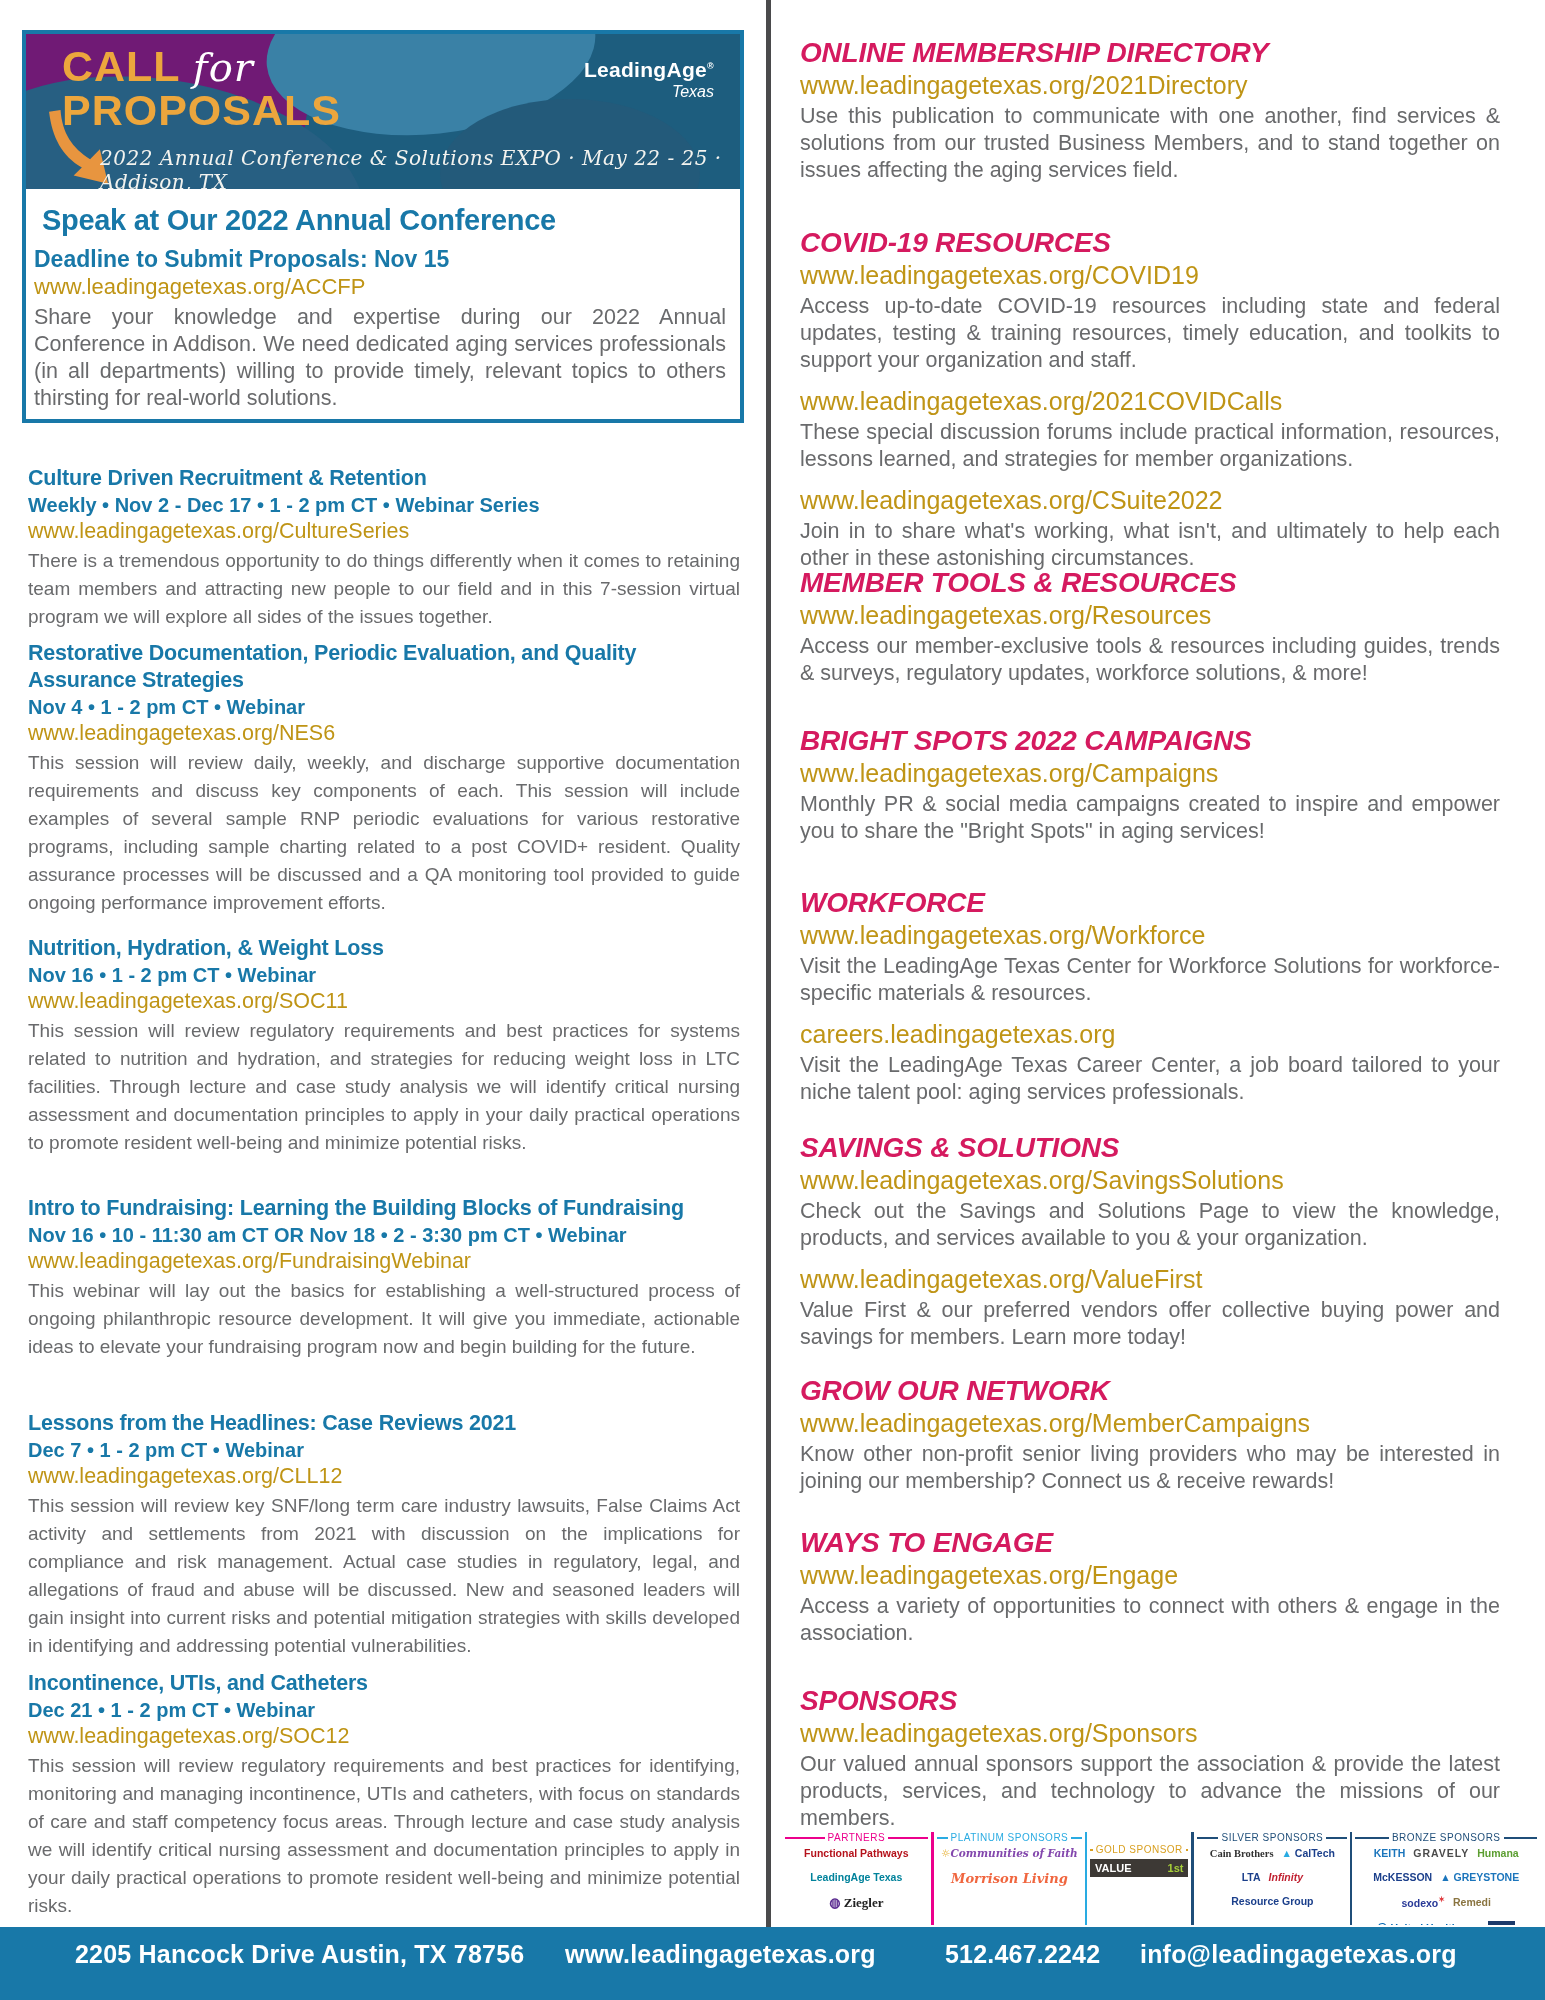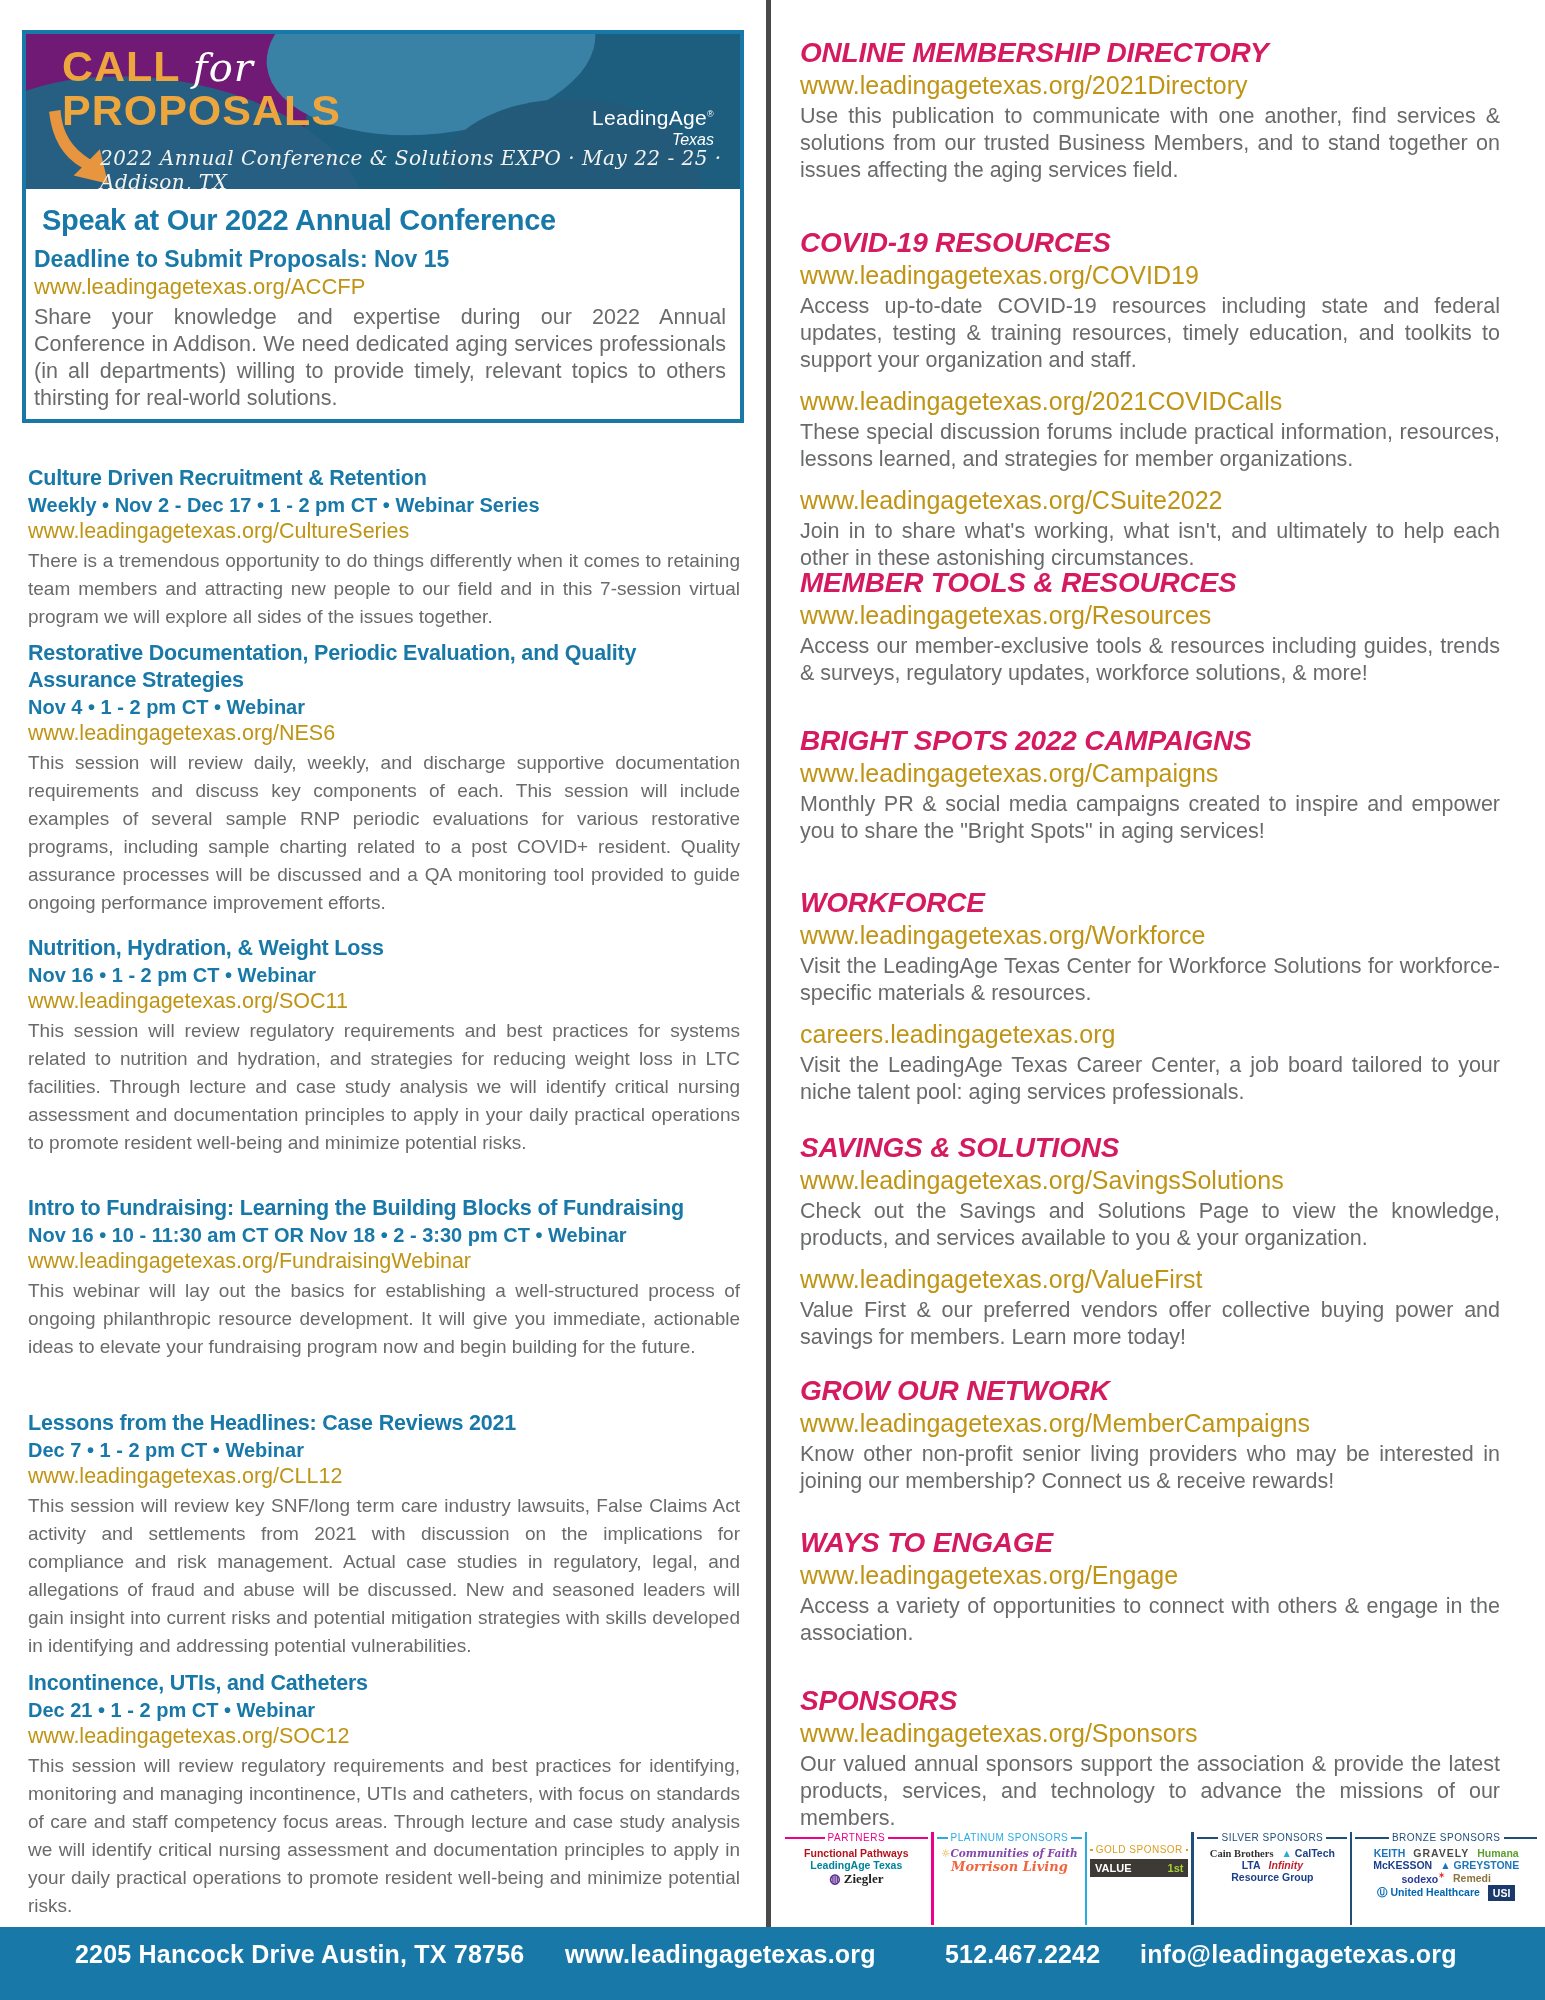--- a/index.html
+++ b/index.html
@@ -16,21 +16,21 @@
   .b2{width:420px;height:230px;background:#275f82;left:-80px;bottom:-120px;transform:rotate(8deg);}
   .b3{width:330px;height:170px;background:#3a81a6;left:240px;top:-70px;transform:rotate(-6deg);}
   .b4{width:260px;height:150px;background:#235a7a;right:40px;bottom:-60px;}
   .banner-line1{position:absolute;left:36px;top:8px;font-size:43px;font-weight:bold;color:#eca63d;letter-spacing:1px;}
   .banner-line1 .for{font-family:"DejaVu Serif",serif;font-style:italic;font-weight:normal;color:#ffffff;font-size:40px;}
   .banner-line2{position:absolute;left:36px;top:52px;font-size:43px;font-weight:bold;color:#eca63d;letter-spacing:1px;}
   .arrow-svg{position:absolute;left:0px;top:76px;width:92px;height:82px;}
   .tagline{position:absolute;left:74px;top:112px;width:630px;font-family:"DejaVu Serif",serif;
            font-style:italic;color:#f3f3ef;font-size:20px;letter-spacing:.5px;}
   .la-logo{position:absolute;right:26px;top:24px;text-align:right;color:#ffffff;}
-  .la-top{font-size:21px;font-weight:normal;letter-spacing:.3px;margin-top:48px;}
+  .la-top{font-size:21px;font-weight:bold;letter-spacing:.3px;}
   .la-top sup{font-size:9px;}
   .la-bottom{font-size:16px;font-style:italic;margin-top:1px;}
   
   .box-text{position:absolute;left:8px;top:162px;width:692px;}
   .box-title{margin:8px;color:#1878a8;font-size:29px;font-weight:bold;line-height:33px;letter-spacing:-.3px;}
   .box-deadline{margin:0;color:#1878a8;font-size:23px;font-weight:bold;line-height:28px;}
   .url{display:block;color:#bf9415;text-decoration:none;}
   .box-url{font-size:22px;line-height:28px;margin-bottom:3px;}
   .box-body{margin:0;color:#696a6c;font-size:21.5px;line-height:27px;text-align:justify;}
   
@@ -53,21 +53,21 @@
   .sg-gold{width:14%;border-left:2px solid #29abe2;}
   .sg-silver{width:21%;border-left:3px solid #1f4e79;}
   .sg-bronze{width:25%;border-left:2px solid #1f4e79;}
   .slabel{display:flex;align-items:center;gap:3px;font-size:10px;font-weight:normal;letter-spacing:.5px;white-space:nowrap;}
   .slabel:before,.slabel:after{content:"";flex:1;height:2px;background:currentColor;}
   .sg-partners .slabel{color:#ec008c;}
   .sg-platinum .slabel{color:#29abe2;}
   .sg-gold .slabel{color:#d9a021;margin-top:12px;}
   .sg-silver .slabel{color:#1f4e79;}
   .sg-bronze .slabel{color:#1f4e79;}
-  .logos{display:flex;flex-wrap:wrap;justify-content:center;align-items:center;gap:0 8px;margin-top:4px;}
+  .logos{display:flex;flex-wrap:wrap;justify-content:center;align-items:center;gap:12px 8px;margin-top:4px;}
   .chip{font-size:10.5px;font-weight:bold;color:#555;white-space:nowrap;}
   .c-funcpath{color:#b5121b;}
   .c-latx{color:#00829b;}
   .c-ziegler{color:#222;font-family:"Liberation Serif",serif;font-size:13px;}
   .c-ziegler:before{content:"◍ ";color:#5c2d91;}
   .c-cof{color:#8347ad;font-family:"DejaVu Serif",serif;font-style:italic;}
   .c-cof:before{content:"☼";color:#e3a821;}
   .c-morrison{color:#f0663f;font-family:"DejaVu Serif",serif;font-style:italic;font-size:13px;}
   .c-value{background:#3d3935;color:#fff;padding:3px 5px;font-size:11px;}
   .c-value b{color:#a6ce39;margin-left:33px;}

